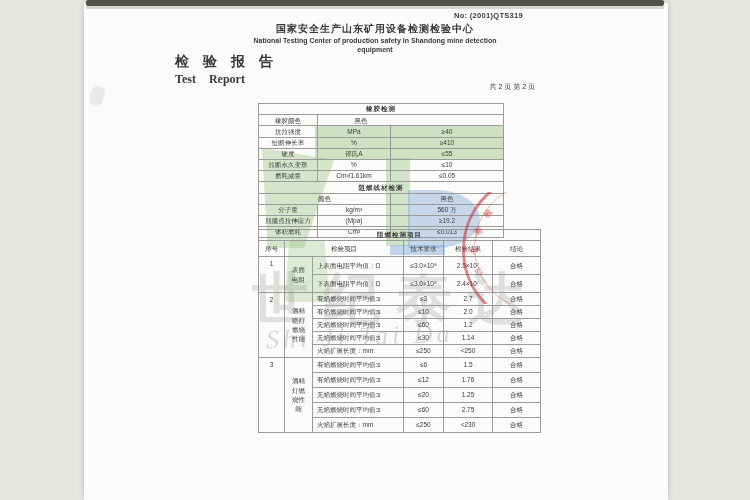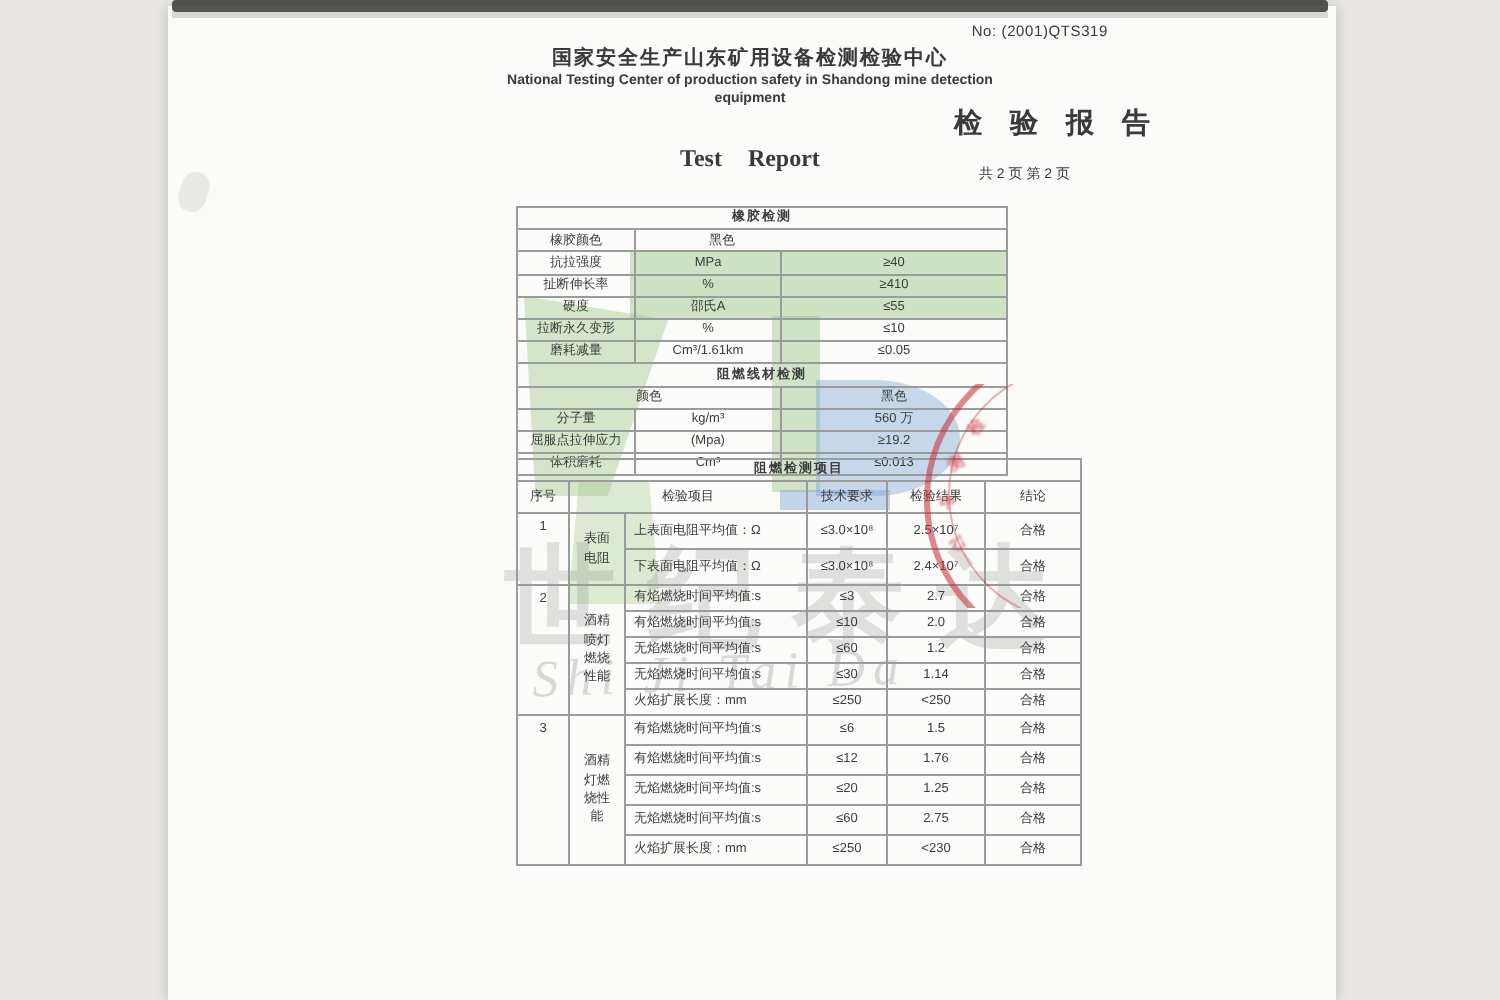--- a/index.html
+++ b/index.html
@@ -19,29 +19,29 @@
   }
   .scan-top-band2{
     position:absolute;left:86px;top:6px;width:578px;height:3px;
     background:rgba(0,0,0,0.14);
   }
   .scan-smudge{
     position:absolute;left:90px;top:86px;width:14px;height:20px;
     background:rgba(80,80,80,0.10);transform:rotate(18deg);border-radius:40%;
   }
   
-  .doc-no{position:absolute;left:444px;top:11px;width:110px;text-align:right;
-    font-size:7.5px;font-weight:normal;letter-spacing:.3px;}
+  .doc-no{position:absolute;left:454px;top:11px;width:110px;text-align:left;
+    font-size:7.5px;font-weight:bold;letter-spacing:.3px;}
   .org-cn{position:absolute;left:175px;top:22px;width:400px;text-align:center;
     font-size:10px;font-weight:bold;letter-spacing:1px;}
   .org-en{position:absolute;left:175px;top:37px;width:400px;text-align:center;
     font-size:7px;font-weight:bold;line-height:1.25;}
-  .title-cn{position:absolute;left:175px;top:53px;width:400px;text-align:right;
+  .title-cn{position:absolute;left:175px;top:53px;width:400px;text-align:left;
     font-size:14px;font-weight:bold;}
-  .title-en{position:absolute;left:175px;top:72px;width:400px;text-align:center;
+  .title-en{position:absolute;left:175px;top:72px;width:400px;
     font-family:"Liberation Serif","DejaVu Serif",serif;
     font-size:12px;font-weight:bold;word-spacing:10px;}
   .page-info{position:absolute;left:430px;top:82px;width:105px;text-align:right;font-size:7px;}
   
   .wm{position:absolute;z-index:1;font-family:Liberation Mono, monospace;}
   .wm-bar{left:315px;top:126px;width:188px;height:33px;background:rgba(140,190,115,0.40);}
   .wm-tri{left:262px;top:148px;width:72px;height:100px;background:rgba(140,190,115,0.35);
     clip-path:polygon(0 0,100% 12%,58% 100%,8% 100%);}
   .wm-tri2{left:284px;top:240px;width:46px;height:62px;background:rgba(140,190,115,0.28);
     clip-path:polygon(12% 0,88% 0,100% 100%,0 100%);}

